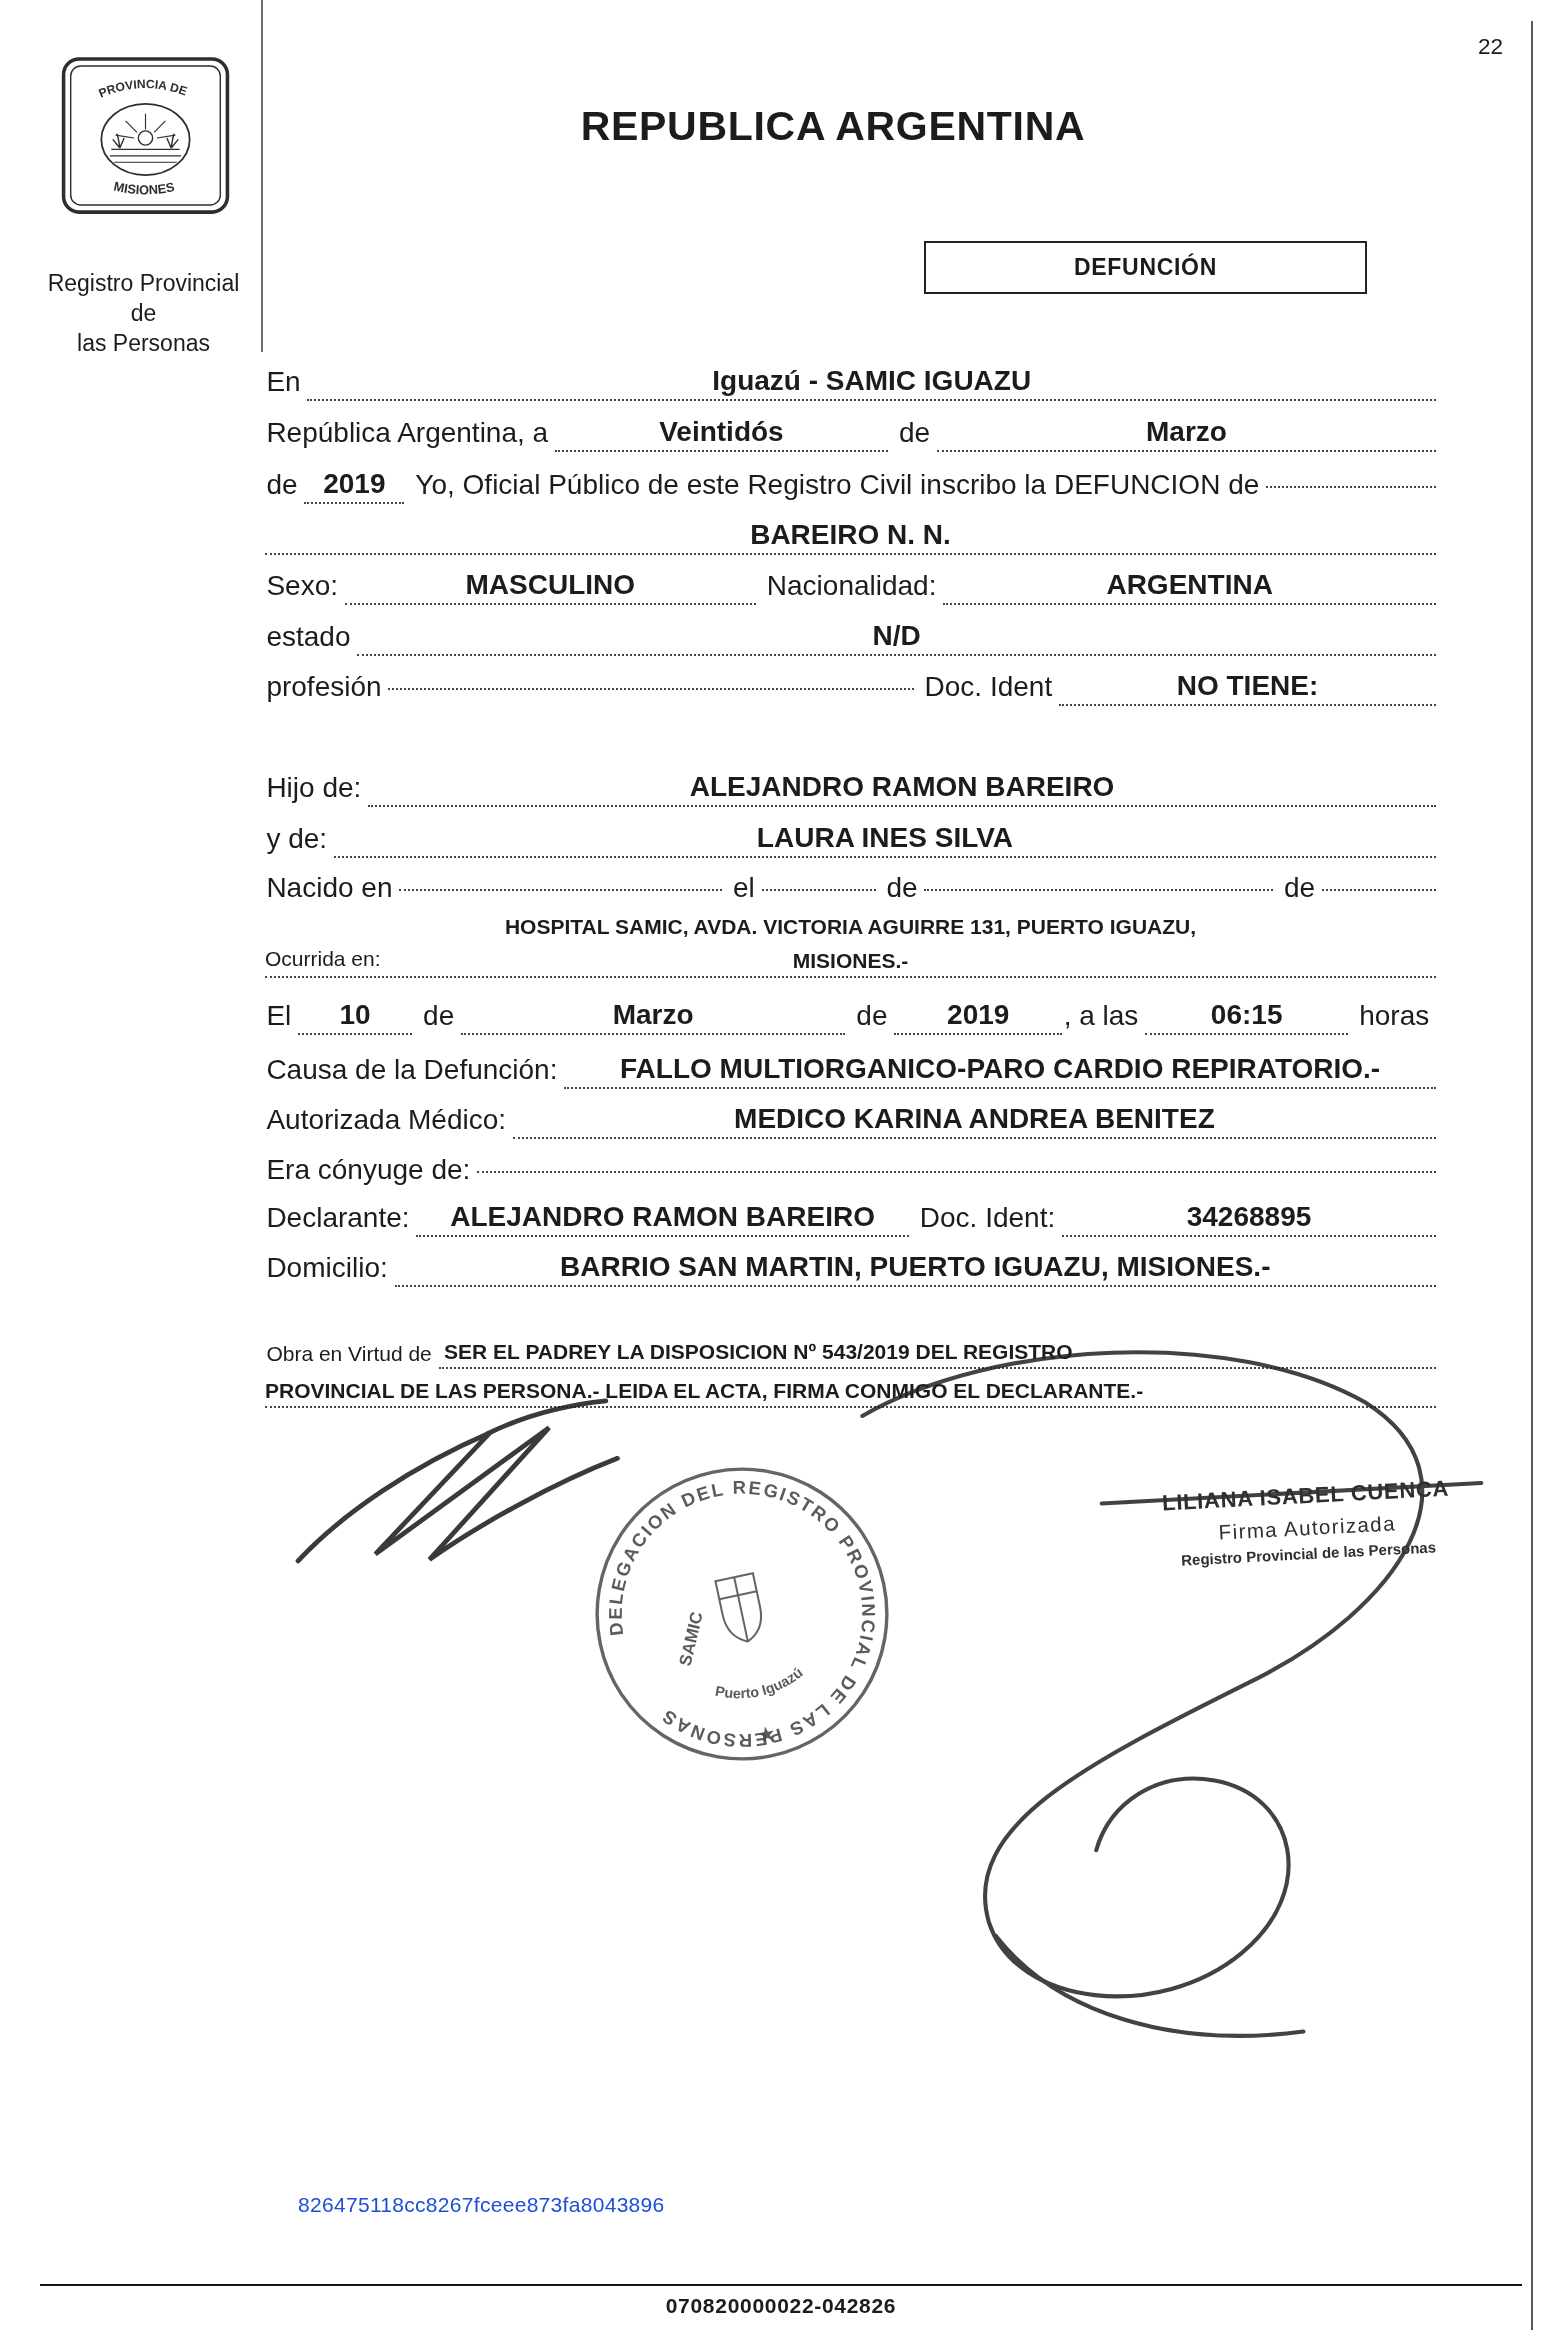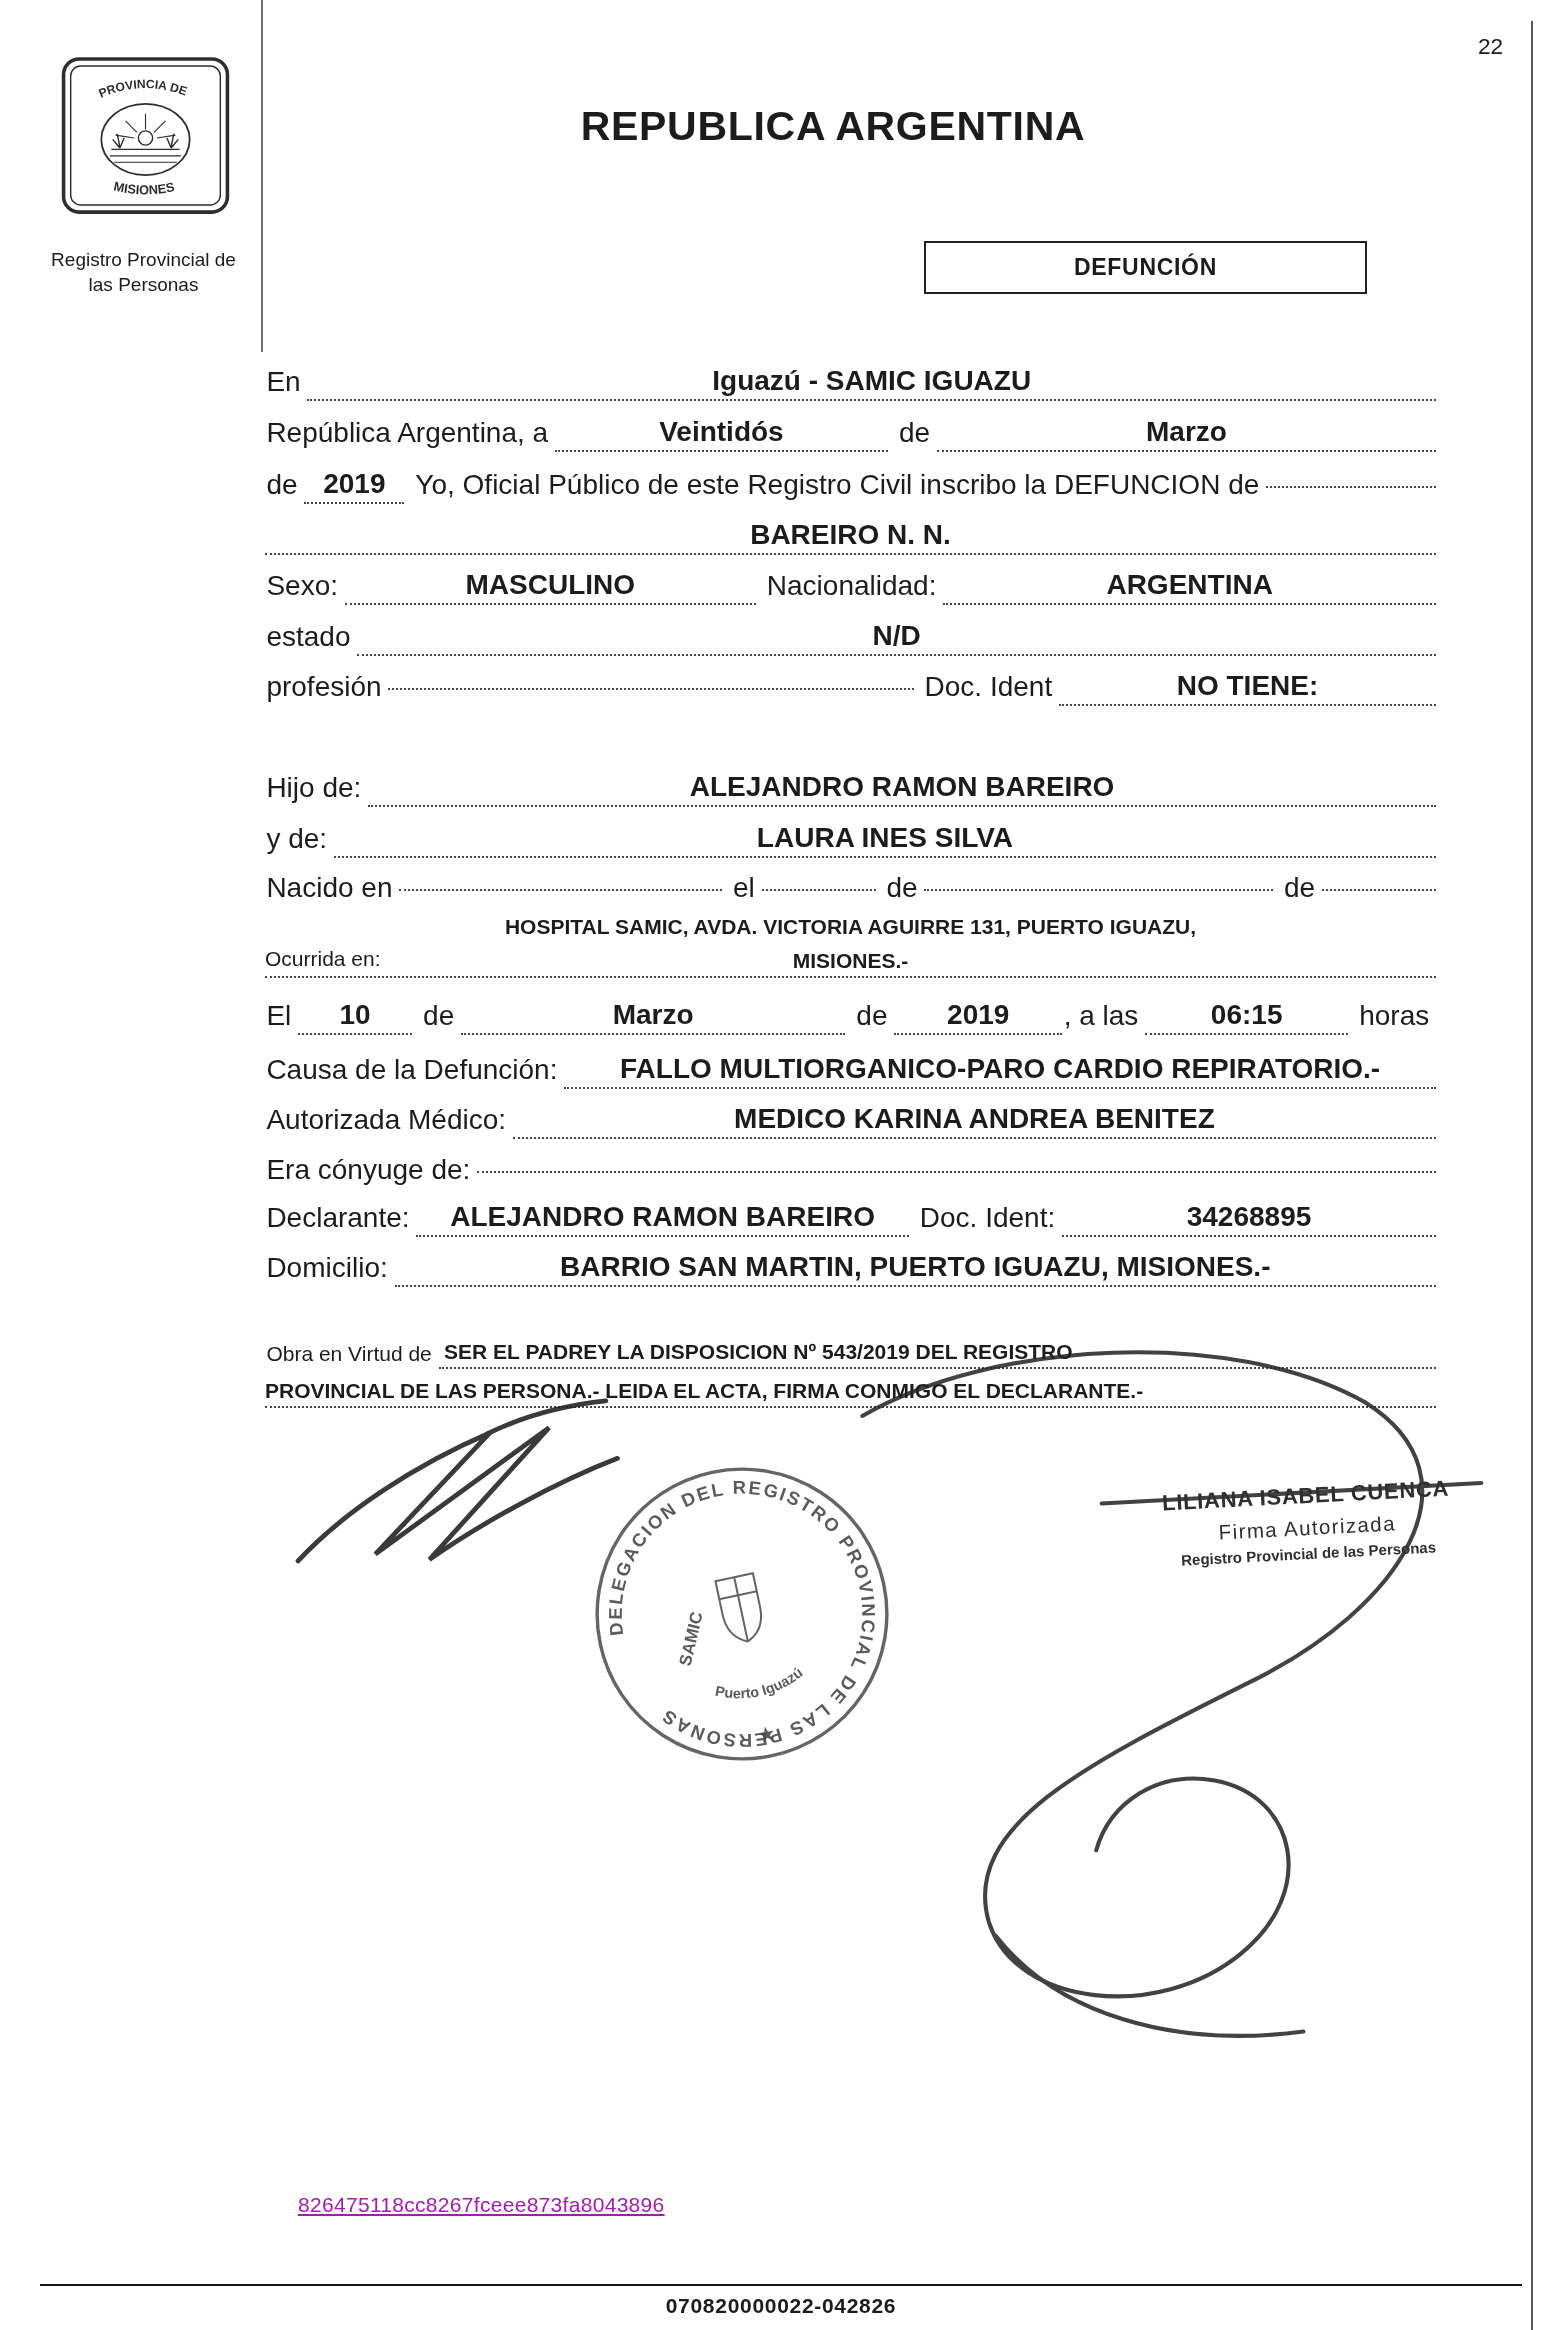--- a/index.html
+++ b/index.html
@@ -7,22 +7,22 @@
         font-family:"Liberation Sans",sans-serif;color:#1c1c1c;overflow:hidden;}
 
   
   .vline-right{position:absolute;left:1531px;top:20.5px;width:2.1px;height:2310px;background:#5a5a5a;}
   .vline-left{position:absolute;left:261px;top:0;width:2.1px;height:352px;background:#6f6f6f;}
 
   .page-num{position:absolute;left:1478px;top:34px;font-size:22.6px;}
 
   
   .seal-svg{position:absolute;left:60px;top:55px;width:171px;height:161px;}
-  .seal-caption{position:absolute;left:34px;top:248px;width:219px;text-align:center;
-                font-size:19px;line-height:1.3;}
+  .seal-caption{position:absolute;left:34px;top:269px;width:219px;text-align:center;
+                font-size:23px;line-height:1.3;}
 
   .doc-title{position:absolute;left:265px;top:103px;width:1136px;text-align:center;
              font-size:41px;font-weight:bold;letter-spacing:0.7px;}
 
   table.acta{position:absolute;left:364px;top:237px;border-collapse:collapse;font-size:21px;}
   table.acta td{border:2.1px solid #222;text-align:center;height:34px;padding:0;}
   td.c1{width:137px;} td.c2{width:129px;} td.c3{width:123px;}
 
   .def-box{position:absolute;left:924px;top:241px;width:439px;height:49px;border:2.1px solid #222;
            display:flex;align-items:center;justify-content:center;font-size:23px;font-weight:bold;
@@ -53,21 +53,21 @@
 
   
   .sig-svg{position:absolute;left:260px;top:1286px;width:1232px;height:766px;pointer-events:none;}
   .stamp-svg{position:absolute;left:578px;top:1450px;width:328px;height:328px;transform:rotate(-12deg);}
   .auth-block{position:absolute;left:1095px;top:1483px;width:424px;text-align:center;
               transform:rotate(-3deg);color:#2f2f2f;}
   .auth-name{font-size:22px;font-weight:bold;letter-spacing:0.7px;}
   .auth-role{font-size:20.5px;letter-spacing:1.4px;margin-top:6.8px;}
   .auth-org{font-size:15px;font-weight:bold;margin-top:5.5px;}
 
-  .hash{position:absolute;left:298px;top:2193px;font-size:21px;letter-spacing:0.3px;color:#a21caf;text-decoration:underline;}
+  .hash{position:absolute;left:298px;top:2193px;font-size:21px;letter-spacing:0.3px;color:#1d4ed8;}
   .footer-bar{position:absolute;left:40px;top:2284px;width:1482px;border-top:2.1px solid #161616;
               text-align:center;font-size:21px;font-weight:bold;padding-top:8.2px;letter-spacing:0.7px;}
 </style>
 </head>
 <body>
 
 <div class="page">
 
   <div class="vline-right"></div>
   <div class="vline-left"></div>

